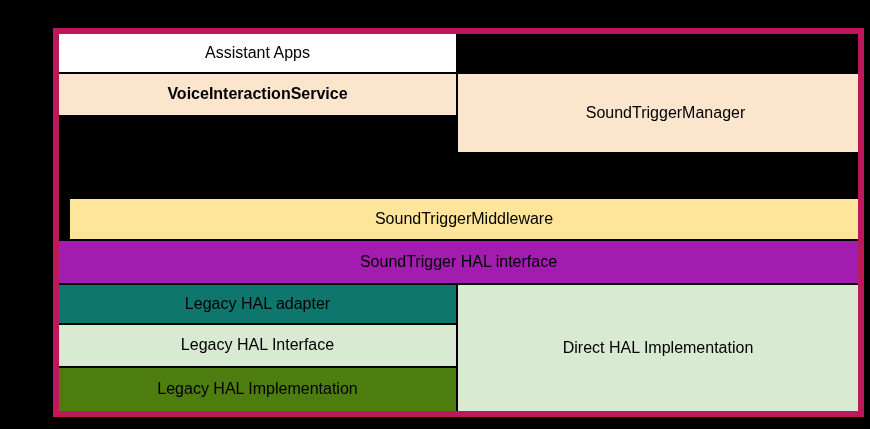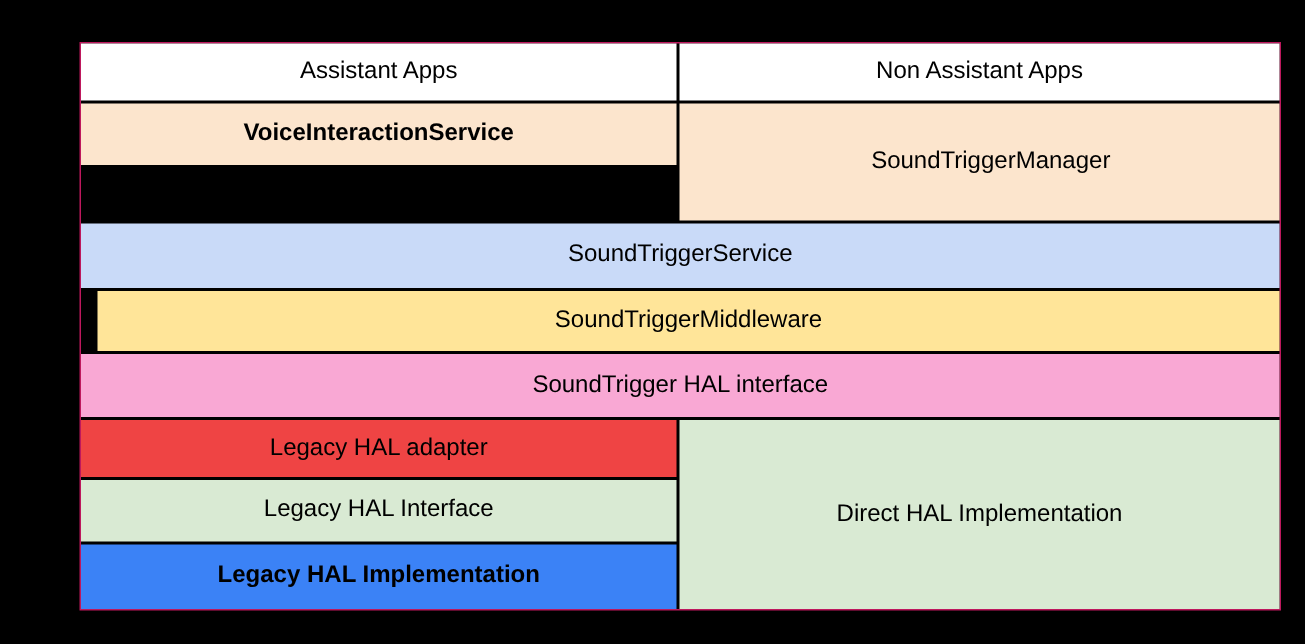--- a/index.html
+++ b/index.html
@@ -21,21 +21,21 @@
     position: absolute;
     left: 53px;
     top: 28px;
     width: 799px;
     height: 377px;
     display: grid;
     grid-template-columns: 397px 400px;
     grid-template-rows: 38px 41px 35px 43px 40px 42px 38px 41px 43px;
     gap: 2px;
     background: #000000;
-    border: 1px solid #be185d;
+    border: 6px solid #be185d;
     box-sizing: content-box;
   }
   .cell {
     display: flex;
     align-items: center;
     justify-content: center;
     text-align: center;
     font-size: 16px;
     line-height: 1.15;
     color: #000000;
@@ -56,35 +56,33 @@
   .pos-direct-impl        { grid-column: 2;      grid-row: 7 / 10; }
 </style>
 </head>
 <body>
 
 <div class="canvas">
   <div class="stack" style="background-color: rgb(0, 0, 0);">
 
     <div class="cell pos-assistant" style="background-color: rgb(255, 255, 255);">Assistant Apps</div>
 
-    <div class="cell pos-non-assistant" style="background-color: rgb(255, 255, 255);">Non Assistant Apps</div>
 
     <div class="cell pos-vis" style="background-color: rgb(252, 229, 205); font-weight: bold;">VoiceInteractionService</div>
 
     <div class="cell pos-stm" style="background-color: rgb(252, 229, 205); padding-left: 15px;">SoundTriggerManager</div>
 
 
-    <div class="cell pos-sts" style="background-color: rgb(201, 218, 248);">SoundTriggerService</div>
 
     <div class="cell pos-middleware" style="background-color: rgb(255, 229, 153); margin-left: 11px;">SoundTriggerMiddleware</div>
 
-    <div class="cell pos-hal-interface" style="background-color: #f9a8d4;">SoundTrigger HAL interface</div>
+    <div class="cell pos-hal-interface" style="background-color: #a21caf;">SoundTrigger HAL interface</div>
 
-    <div class="cell pos-legacy-adapter" style="background-color: #ef4444; text-align: right;">Legacy HAL adapter</div>
+    <div class="cell pos-legacy-adapter" style="background-color: #0f766e; text-align: right;">Legacy HAL adapter</div>
 
     <div class="cell pos-direct-impl" style="background-color: rgb(217, 234, 211);">Direct HAL Implementation</div>
 
     <div class="cell pos-legacy-interface" style="background-color: rgb(217, 234, 211); text-align: center;">Legacy HAL Interface</div>
 
-    <div class="cell pos-legacy-impl" style="background-color: #3b82f6; font-weight: bold;">Legacy HAL Implementation</div>
+    <div class="cell pos-legacy-impl" style="background-color: #4d7c0f;">Legacy HAL Implementation</div>
 
   </div>
 </div>
 
 </body></html>

